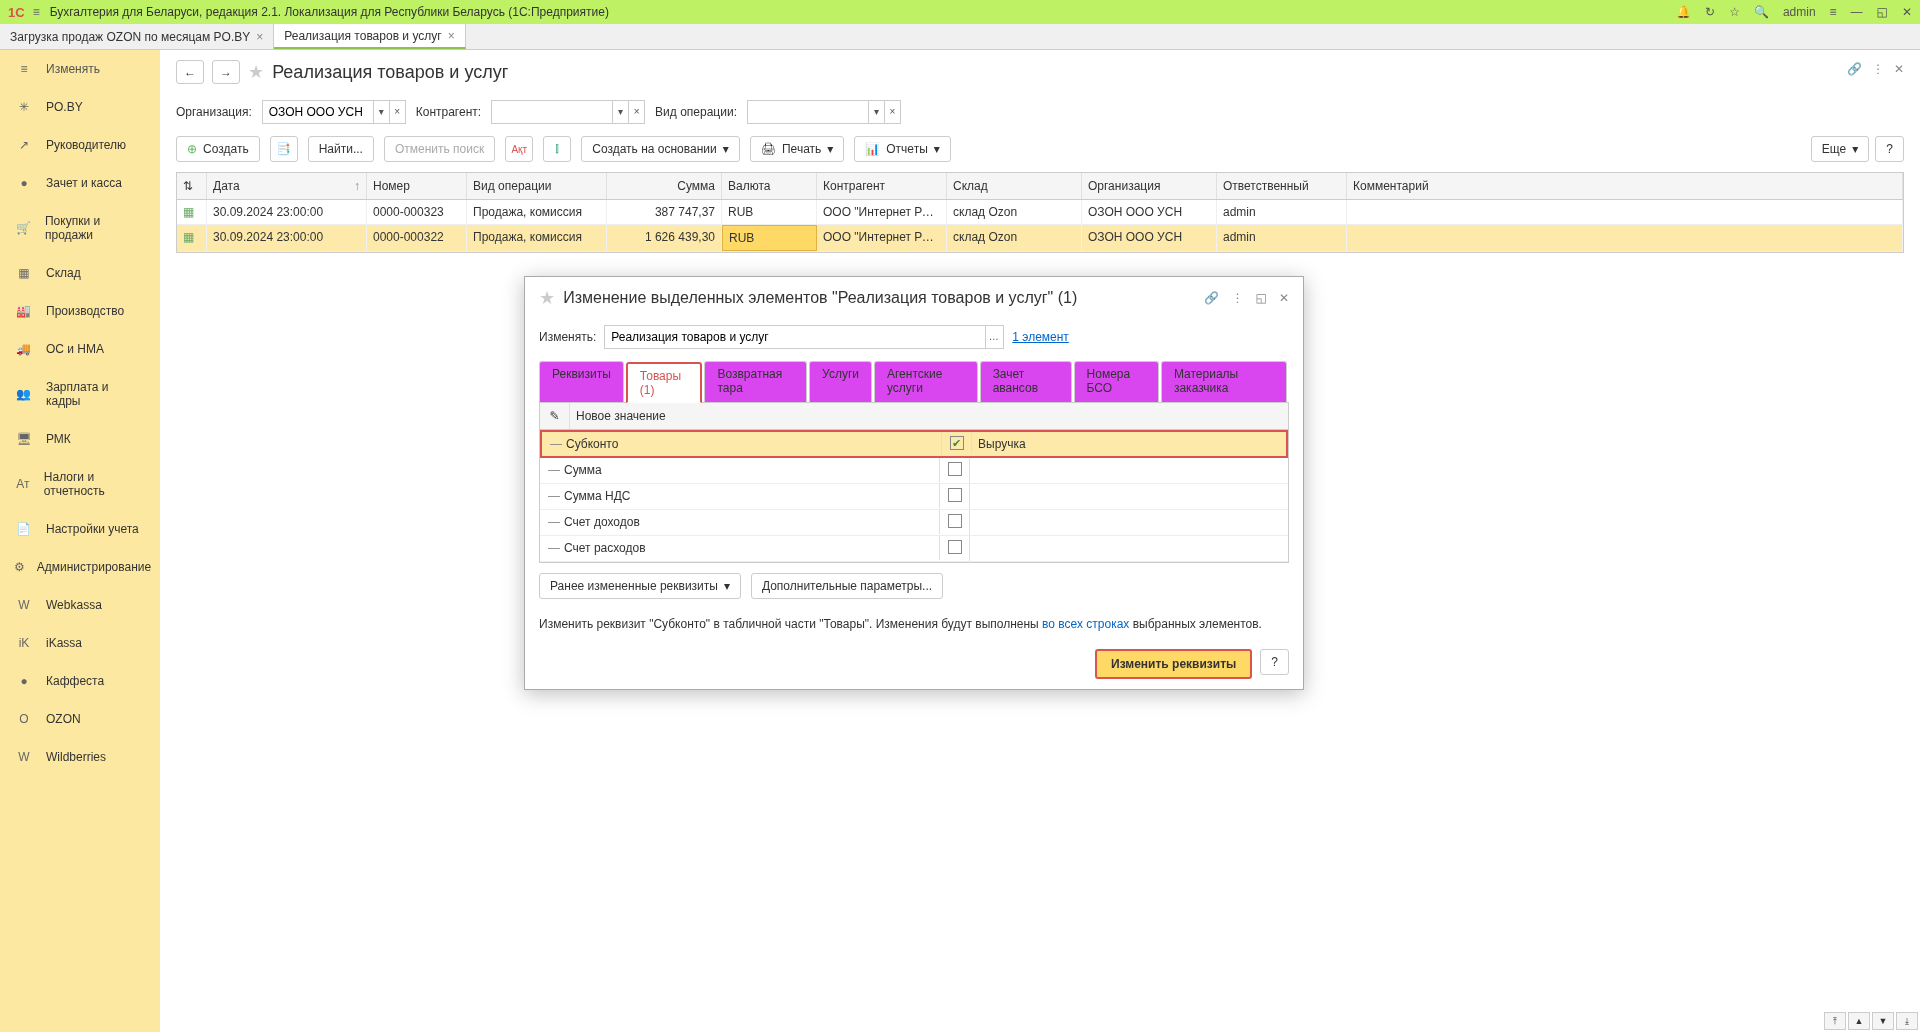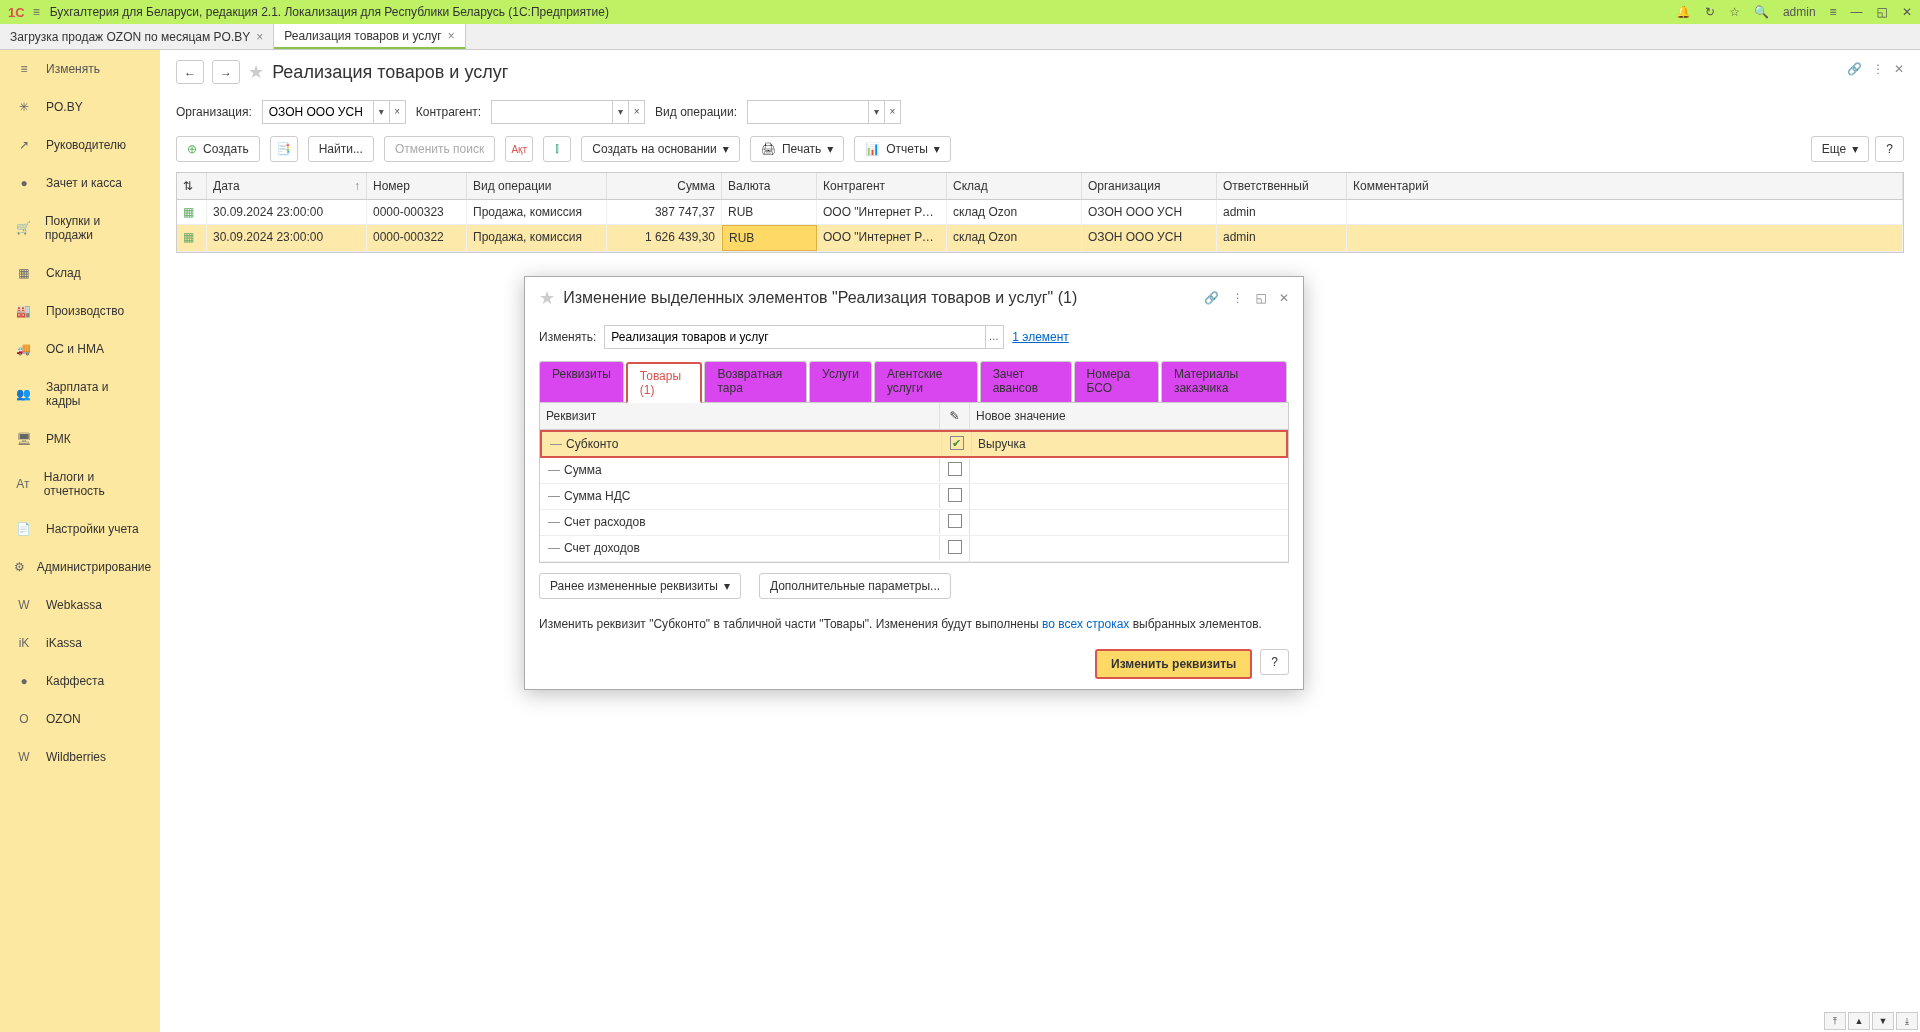--- a/index.html
+++ b/index.html
@@ -70,21 +70,21 @@
 .rg-ed { width: 30px; border-right: 1px solid #e0e0e0; text-align: center; }
 .rg-val { flex: 1; }
 .rg-row { display: flex; border-bottom: 1px solid #eee; align-items: flex-start; }
 .rg-row.selected { border: 2px solid #d9534f; background: #fde9a9; }
 .rg-row .rg-req { padding: 5px 6px 5px 24px; position: relative; }
 .rg-row .rg-req::before { content: "—"; position: absolute; left: 8px; color: #888; }
 .rg-row .rg-ed { padding: 4px; }
 .rg-row .rg-val { padding: 5px 6px; }
 .chk { width: 14px; height: 14px; border: 1px solid #888; display: inline-block; }
 .chk.checked::after { content: "✔"; color: #3a8c3a; font-size: 11px; display: block; text-align: center; line-height: 12px; }
-.dlg-btn-row { padding: 10px 14px; display: flex; gap: 18px; }
+.dlg-btn-row { padding: 10px 14px; display: flex; gap: 10px; }
 .dlg-info { padding: 8px 14px; font-size: 12px; }
 .dlg-info a { color: #0066cc; }
 .dlg-foot { padding: 10px 14px; display: flex; justify-content: flex-end; gap: 8px; border-top: none; }
 .btn-primary { border: 2px solid #d9534f; background: #ffd966; padding: 6px 14px; font-weight: bold; border-radius: 3px; cursor: pointer; }
 .status-bar-bottom { position: absolute; bottom: 0; right: 0; display: flex; gap: 2px; padding: 2px; }
 .sb-btn { width: 22px; height: 18px; border: 1px solid #ccc; background: #f5f5f5; font-size: 9px; display: inline-flex; align-items: center; justify-content: center; }
 </style>
 </head>
 <body>
 
@@ -330,47 +330,46 @@
           <div class="dlg-tab">Возвратная тара</div>
           <div class="dlg-tab">Услуги</div>
           <div class="dlg-tab">Агентские услуги</div>
           <div class="dlg-tab">Зачет авансов</div>
           <div class="dlg-tab">Номера БСО</div>
           <div class="dlg-tab">Материалы заказчика</div>
         </div>
 
       <div class="req-grid">
         <div class="rg-head">
-          <div class="rg-req">Реквизит</div>
           <div class="rg-ed">✎</div>
           <div class="rg-val">Новое значение</div>
         </div>
         <div id="req-body">
             <div class="rg-row selected">
     <div class="rg-req">Субконто</div>
     <div class="rg-ed"><span class="chk checked"></span></div>
     <div class="rg-val">Выручка</div>
             </div>
             <div class="rg-row">
     <div class="rg-req">Сумма</div>
     <div class="rg-ed"><span class="chk "></span></div>
     <div class="rg-val"></div>
             </div>
             <div class="rg-row">
     <div class="rg-req">Сумма НДС</div>
     <div class="rg-ed"><span class="chk "></span></div>
     <div class="rg-val"></div>
             </div>
             <div class="rg-row">
-    <div class="rg-req">Счет расходов</div>
+    <div class="rg-req">Счет доходов</div>
     <div class="rg-ed"><span class="chk "></span></div>
     <div class="rg-val"></div>
             </div>
             <div class="rg-row">
-    <div class="rg-req">Счет доходов</div>
+    <div class="rg-req">Счет расходов</div>
     <div class="rg-ed"><span class="chk "></span></div>
     <div class="rg-val"></div>
             </div>
           </div>
       </div>
 
       <div class="dlg-btn-row">
         <span class="btn">
             <span>Ранее измененные реквизиты</span> 
             <span>▾</span>

